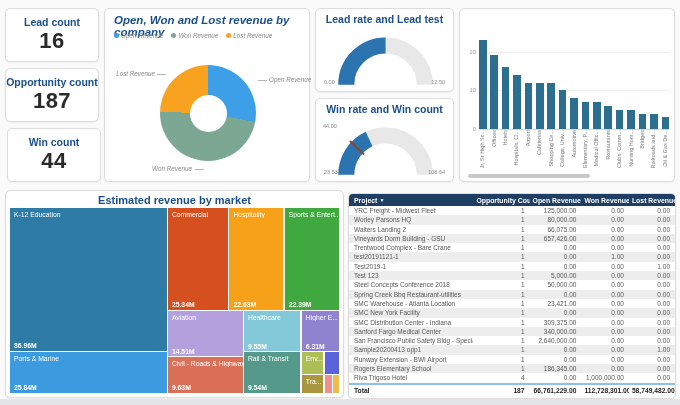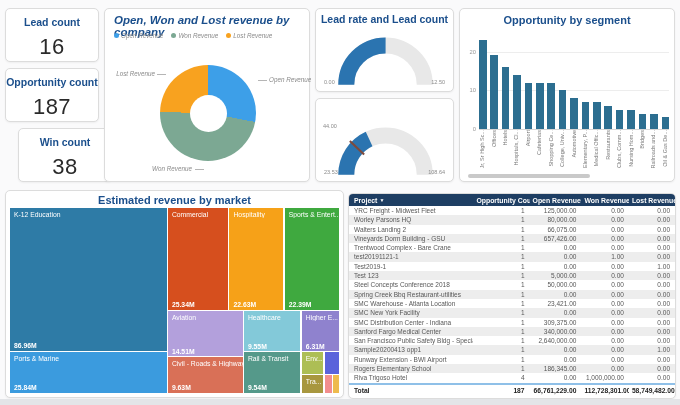--- a/index.html
+++ b/index.html
@@ -3,21 +3,21 @@
 <meta charset="utf-8">
 <style>
   html,body{margin:0;padding:0;background:#fff;}
   body{font-family:"Liberation Sans",sans-serif;-webkit-font-smoothing:antialiased;}
   #canvas{position:relative;width:680px;height:405px;background:#FAFAFB;overflow:hidden;}
   .card{position:absolute;background:#fff;border:1px solid #DCDCDC;border-radius:5px;box-shadow:0 1px 2px rgba(0,0,0,.05);box-sizing:border-box;}
   .card-title{color:#1B4F8C;font-weight:bold;}
   
   .stat-card{text-align:center;}
   .stat-title{font-size:10.5px;margin-top:7px;}
-  .stat-value{font-size:22px;color:#2A2A2A;margin-top:6px;letter-spacing:.5px;}
+  .stat-value{font-size:22px;color:#2A2A2A;letter-spacing:.5px;font-weight:bold;}
   
   #donut-card .card-title{position:absolute;left:9px;top:5px;font-size:11.5px;}
   .legend{position:absolute;left:9px;top:23px;display:flex;gap:8px;font-size:6.3px;color:#8A8A8A;align-items:center;}
   .legend-item{display:flex;align-items:center;gap:2px;}
   .dot{width:5px;height:5px;border-radius:50%;display:inline-block;}
   .donut{position:absolute;left:55px;top:56px;width:96px;height:96px;border-radius:50%;}
   .donut-hole{position:absolute;left:50%;top:50%;width:37px;height:37px;margin:-18.5px 0 0 -18.5px;border-radius:50%;background:#fff;}
   .callout{position:absolute;font-size:6.3px;color:#8A8A8A;white-space:nowrap;}
   .callout-line{position:absolute;height:1px;background:#B5B5B5;width:9px;}
   
@@ -63,23 +63,23 @@
 <div id="canvas">
 
   <div class="card stat-card" style="left:5px;top:8px;width:94px;height:54px;">
     <div class="card-title stat-title">Lead count</div>
     <div class="stat-value">16</div>
   </div>
   <div class="card stat-card" style="left:5px;top:68px;width:94px;height:54px;">
     <div class="card-title stat-title">Opportunity count</div>
     <div class="stat-value">187</div>
   </div>
-  <div class="card stat-card" style="left:18px;top:128px;width:94px;height:54px;">
+  <div class="card stat-card" style="left:7px;top:128px;width:94px;height:54px;">
     <div class="card-title stat-title">Win count</div>
-    <div class="stat-value">38</div>
+    <div class="stat-value">44</div>
   </div>
 
   <div class="card" id="donut-card" style="left:104px;top:8px;width:206px;height:174px;font-style:italic;">
     <div class="card-title">Open, Won and Lost revenue by company</div>
     <div class="legend">
       <span class="legend-item">
           <span class="dot" style="background: rgb(61, 159, 232);"></span>
           <span>Open Revenue</span>
         </span>
       <span class="legend-item">
@@ -96,42 +96,42 @@
     </div>
     <span class="callout" style="left:0;top:61px;width:50px;text-align:right;">Lost Revenue</span>
     <div class="callout-line" style="left:52px;top:65px;"></div>
     <div class="callout-line" style="left:153px;top:71px;"></div>
     <span class="callout" style="left:164px;top:67px;">Open Revenue</span>
     <span class="callout" style="left:47px;top:156px;">Won Revenue</span>
     <div class="callout-line" style="left:90px;top:160px;"></div>
   </div>
 
   <div class="card gauge-card" style="left:315px;top:8px;width:139px;height:84px;">
-    <div class="card-title">Lead rate and Lead count</div>
+    <div class="card-title">Lead rate and Lead test</div>
     <svg class="gauge-svg" width="125" height="66" viewBox="0 0 140 74">
         <path d="M 26 68 A 44 44 0 0 1 114 68" fill="none" stroke="#E8E8E8" stroke-width="18"></path>
         <path d="M 26 68 A 44 44 0 0 1 114 68" fill="none" stroke="#2B74B0" stroke-width="18" stroke-dasharray="69.11503837897544 138.23007675795088"></path>
       </svg>
     <span class="gauge-min">0.00</span>
     <span class="gauge-max">12.50</span>
   </div>
 
   <div class="card gauge-card" style="left:315px;top:98px;width:139px;height:84px;">
+    <div class="card-title">Win rate and Win count</div>
     <svg class="gauge-svg" width="125" height="66" viewBox="0 0 140 74">
         <path d="M 26 68 A 44 44 0 0 1 114 68" fill="none" stroke="#E8E8E8" stroke-width="18"></path>
         <path d="M 26 68 A 44 44 0 0 1 114 68" fill="none" stroke="#2B74B0" stroke-width="18" stroke-dasharray="50.03928778637822 138.23007675795088"></path>
         <line x1="46.01512263893221" y1="45.33448306403453" x2="30.025204398220346" y2="30.224138440057544" stroke="#7E4A3C" stroke-width="2.4"></line>
       </svg>
     <span class="gauge-target">44.00</span>
     <span class="gauge-min">23.53</span>
     <span class="gauge-max">108.64</span>
   </div>
 
   <div class="card" id="bar-card" style="left:459px;top:8px;width:216px;height:174px;">
-    <div class="card-title">Opportunity by segment</div>
     <div class="bar-plot">
         <div class="gridline" style="bottom: calc(83.3333% - 1px);"></div>
         <div class="gridline" style="bottom: calc(41.6667% - 1px);"></div>
         <div class="gridline base" style="bottom: calc(0% - 1px);"></div>
       <div class="bars-row">
           <div class="bar" style="height: 95.8333%; background: rgb(44, 110, 144);"></div>
           <div class="bar" style="height: 79.1667%; background: rgb(44, 110, 144);"></div>
           <div class="bar" style="height: 66.6667%; background: rgb(44, 110, 144);"></div>
           <div class="bar" style="height: 58.3333%; background: rgb(44, 110, 144);"></div>
           <div class="bar" style="height: 50%; background: rgb(44, 110, 144);"></div>

